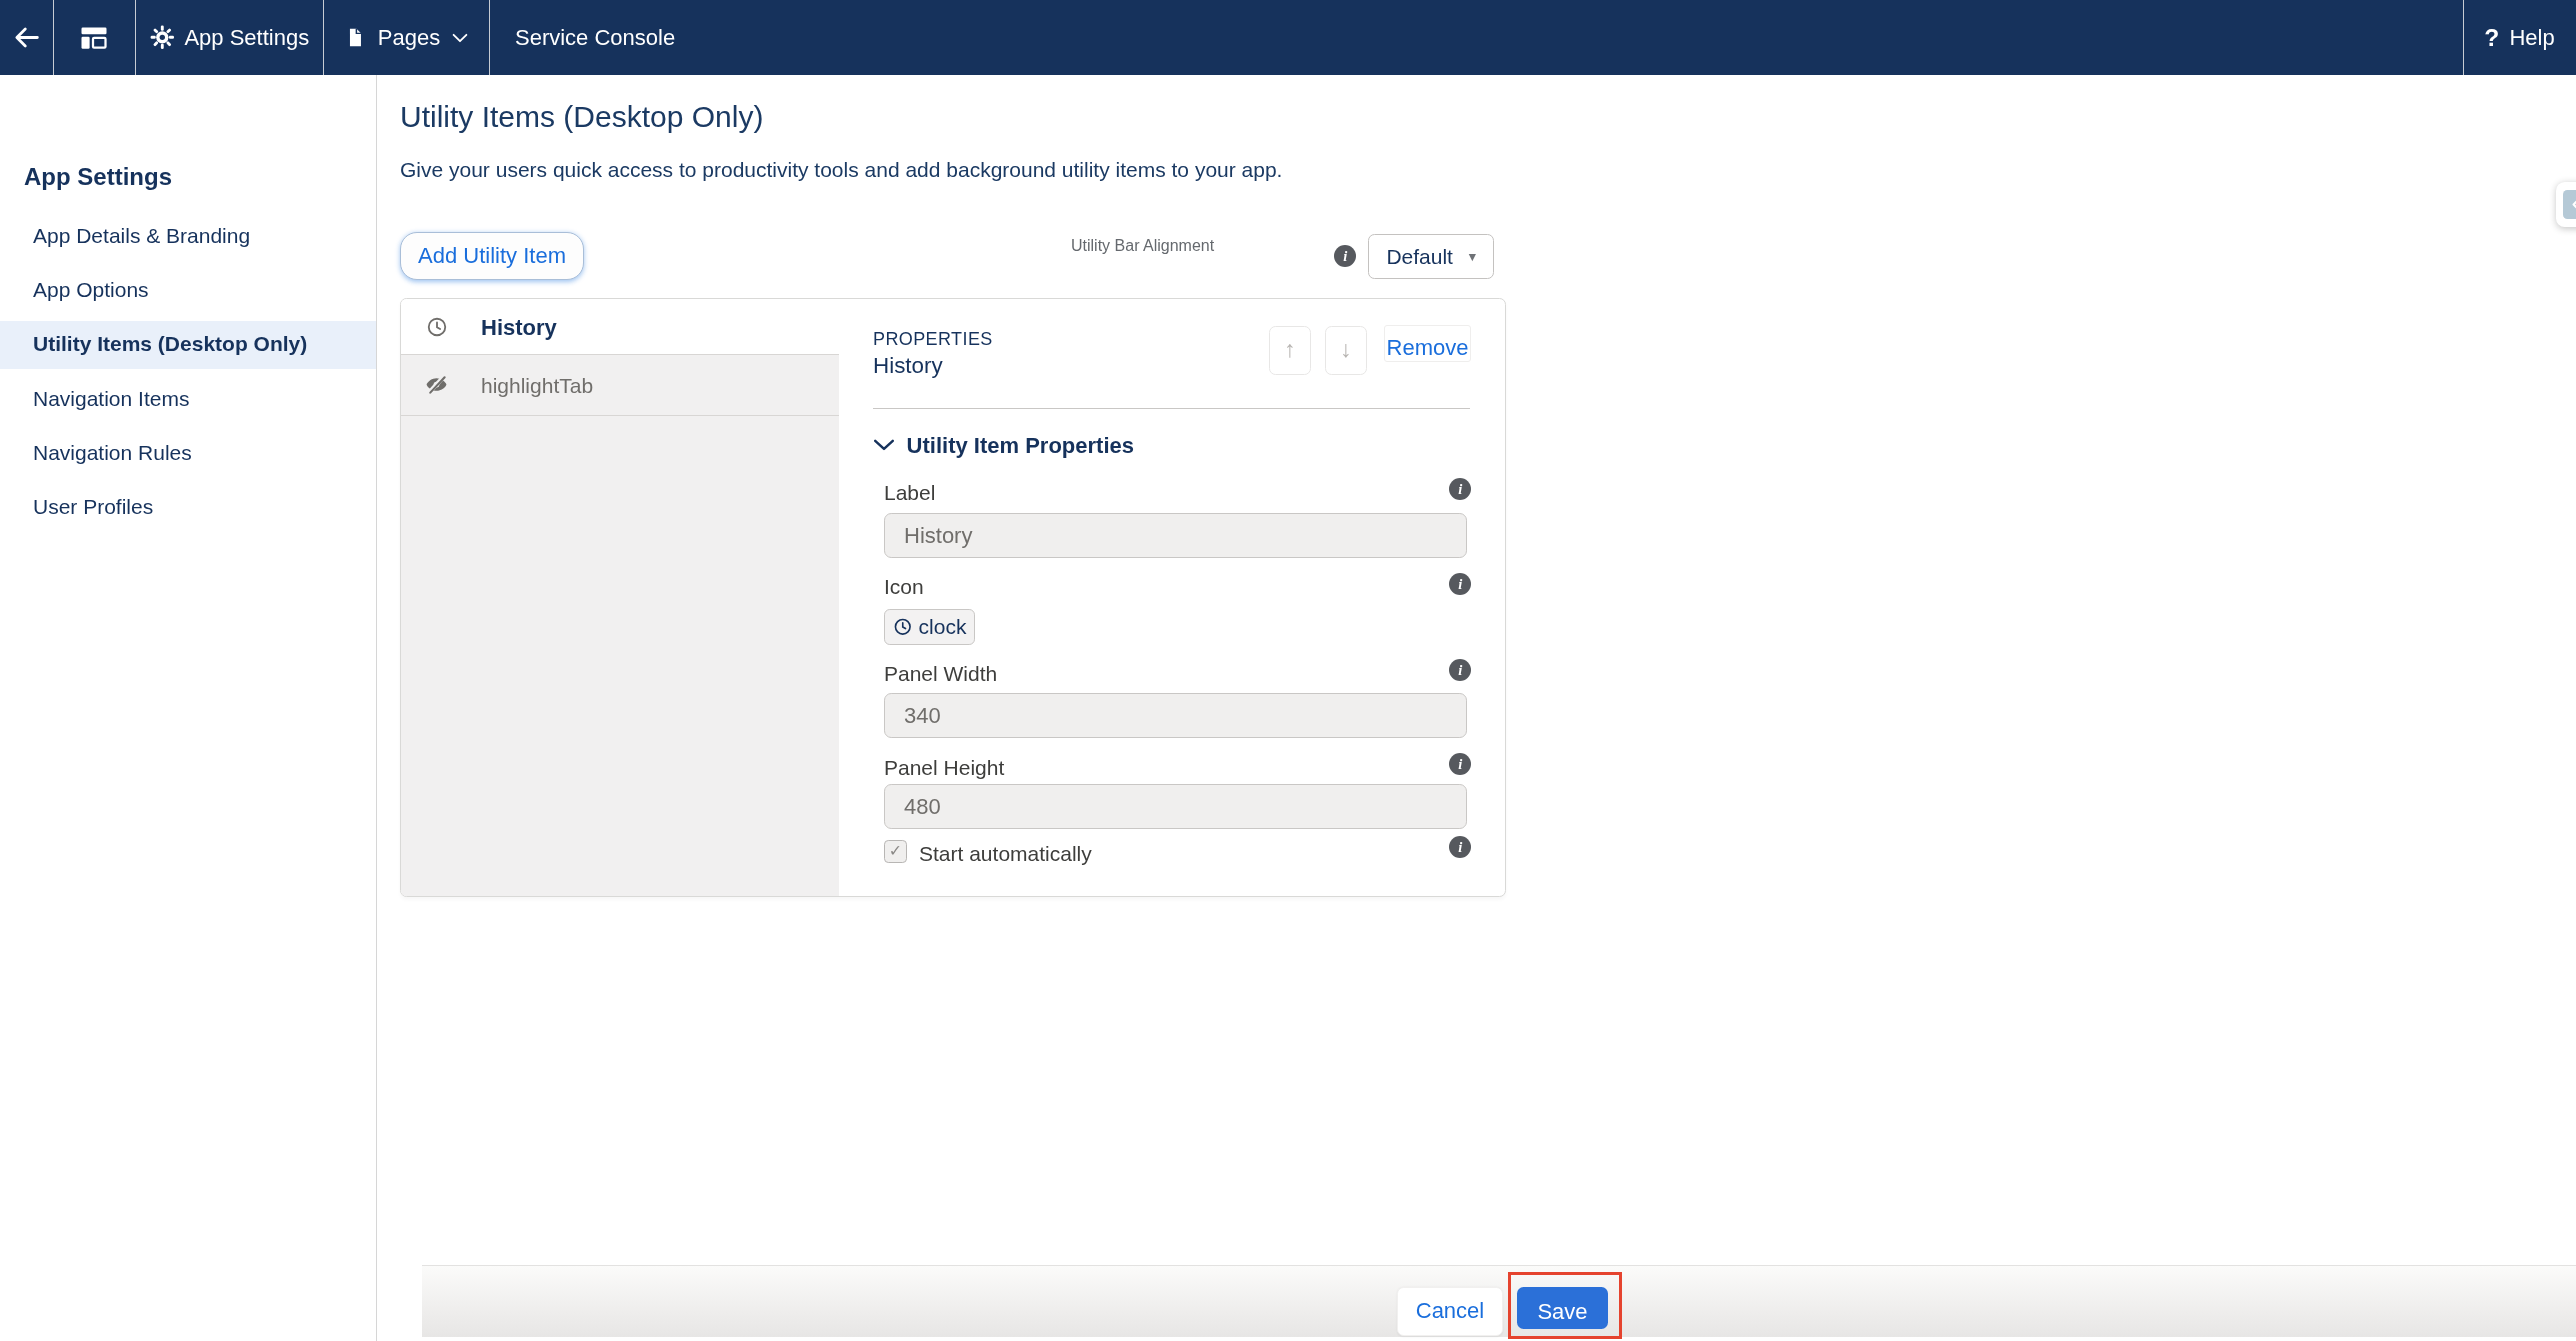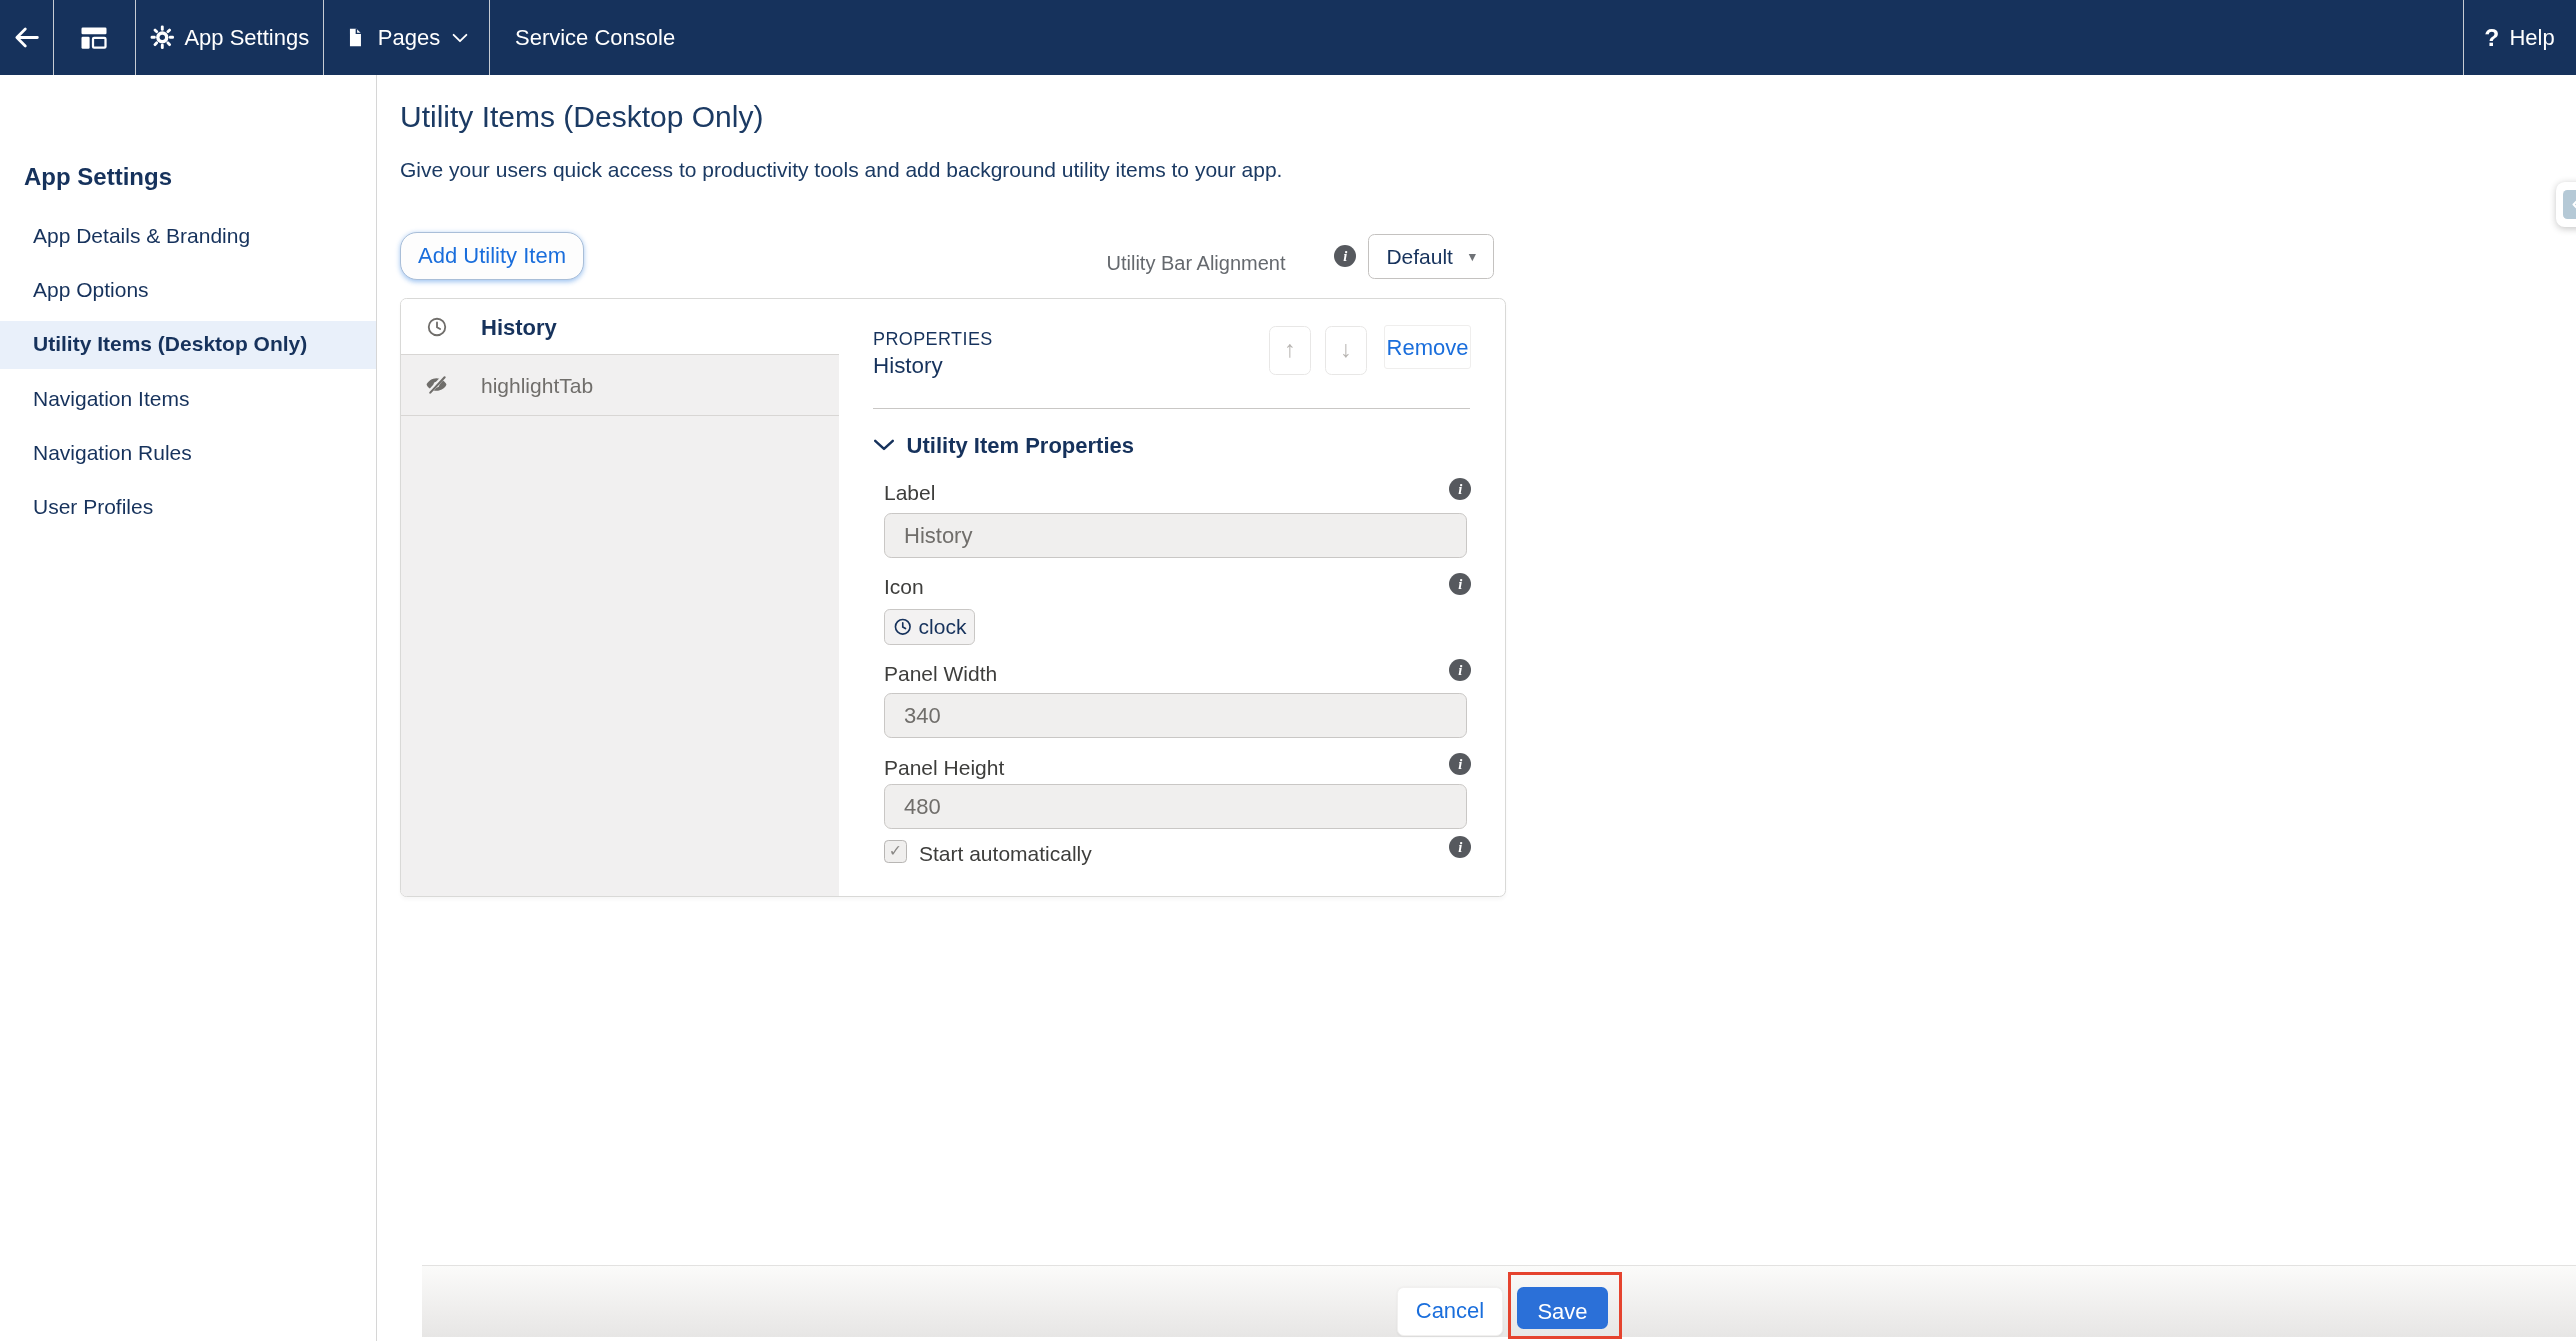--- a/index.html
+++ b/index.html
@@ -24,21 +24,21 @@
              box-sizing:border-box;font-size:21px;color:#16325c;cursor:pointer;white-space:nowrap;}
   #side-sel-band{position:absolute;left:0;top:246px;width:376px;height:48px;background:#e9f0fa;}
   .side-item.sel{font-weight:bold;}
   
   #page-title{position:absolute;left:400px;top:100px;font-size:30px;font-weight:400;color:#1b3a63;}
   #page-desc{position:absolute;left:400px;top:158px;font-size:21px;color:#1b3a63;}
   
   #add-btn{position:absolute;left:400px;top:232px;width:184px;height:48px;border-radius:17px;
            background:#fdfdfd;border:1.4px solid #a9bed8;box-shadow:0 1.4px 5.8px rgba(21,110,220,.40);
            color:#1a6edc;font-size:22px;text-align:center;line-height:46px;cursor:pointer;box-sizing:border-box;}
-  #align-label{position:absolute;left:1071px;top:252px;width:250px;text-align:center;font-size:20px;color:#65696e;}
+  #align-label{position:absolute;left:1071px;top:237px;width:250px;text-align:left;font-size:16px;color:#65696e;}
   .info-icon{position:absolute;width:22.4px;height:22.4px;border-radius:50%;background:#56595e;color:#fff;
              font-size:14.5px;font-weight:bold;text-align:center;line-height:22.4px;cursor:pointer;
              font-family:"Liberation Serif",serif;font-style:italic;}
   #align-info{left:1334px;top:245px;}
   #align-dd{position:absolute;left:1368px;top:234px;width:126px;height:45px;border-radius:6.5px;background:#fff;
             border:1.4px solid #c4c2c0;box-sizing:border-box;display:flex;align-items:center;cursor:pointer;}
   #align-dd .val{font-size:21px;color:#16325c;margin-left:17.4px;flex:1;}
   #align-dd .caret{font-size:12.3px;color:#6f7277;margin-right:14.5px;}
   
   #panel{position:absolute;left:400px;top:298px;width:1106px;height:599px;background:#fff;
@@ -52,21 +52,21 @@
   #row-highlight .row-label{position:absolute;left:80px;top:19px;font-size:21px;color:#706e6b;}
   #row-history svg{position:absolute;left:25px;top:16.6px;}
   #row-highlight svg{position:absolute;left:24px;top:18px;}
   
   #prop-header{position:absolute;left:472px;top:30px;font-size:18px;letter-spacing:0.4px;color:#16325c;}
   #prop-name{position:absolute;left:472px;top:54px;font-size:22.4px;color:#16325c;}
   .move-btn{position:absolute;top:27px;width:42px;height:49px;background:#fff;border:1.4px solid #e8e7e6;
             border-radius:6.5px;box-sizing:border-box;text-align:center;line-height:45px;font-size:23px;
             color:#b7b4b1;cursor:pointer;}
   #btn-up{left:868px;} #btn-down{left:924px;}
-  #btn-remove{position:absolute;left:983px;top:26px;width:87px;height:44px;background:#fff;
+  #btn-remove{position:absolute;left:983px;top:26px;width:87px;height:37px;background:#fff;
               border:1.4px solid #efeeed;border-radius:3px;box-sizing:border-box;color:#1a6edc;
               font-size:22px;text-align:center;line-height:44px;cursor:pointer;}
   #prop-divider{position:absolute;left:472px;top:109px;width:597px;height:1.4px;background:#c9c7c5;}
   #accordion{position:absolute;left:472px;top:132px;height:29px;display:flex;align-items:center;gap:11.6px;cursor:pointer;}
   #accordion .sec-title{font-size:22px;font-weight:bold;color:#16325c;white-space:nowrap;}
   .fld-label{position:absolute;left:483px;font-size:21px;color:#3e3e3c;}
   .fld-input{position:absolute;left:483px;width:583px;height:45px;border-radius:7.2px;background:#f0efee;
              border:1.4px solid #c9c7c5;box-sizing:border-box;font-family:"Liberation Sans",sans-serif;
              font-size:22px;color:#706e6b;padding:0 0 0 19px;outline:none;}
   .p-info{position:absolute;left:1048px;}

